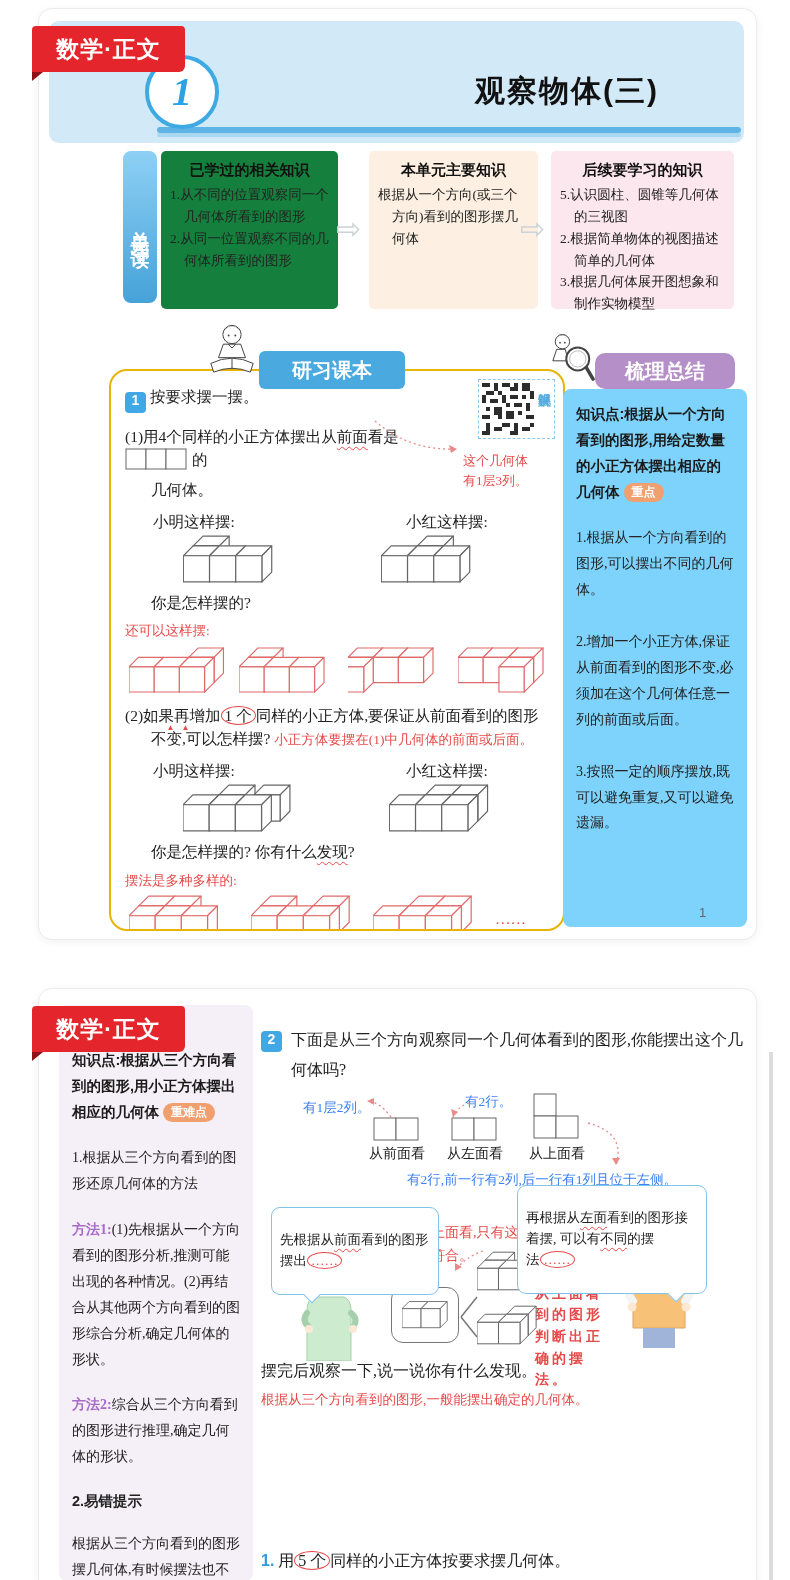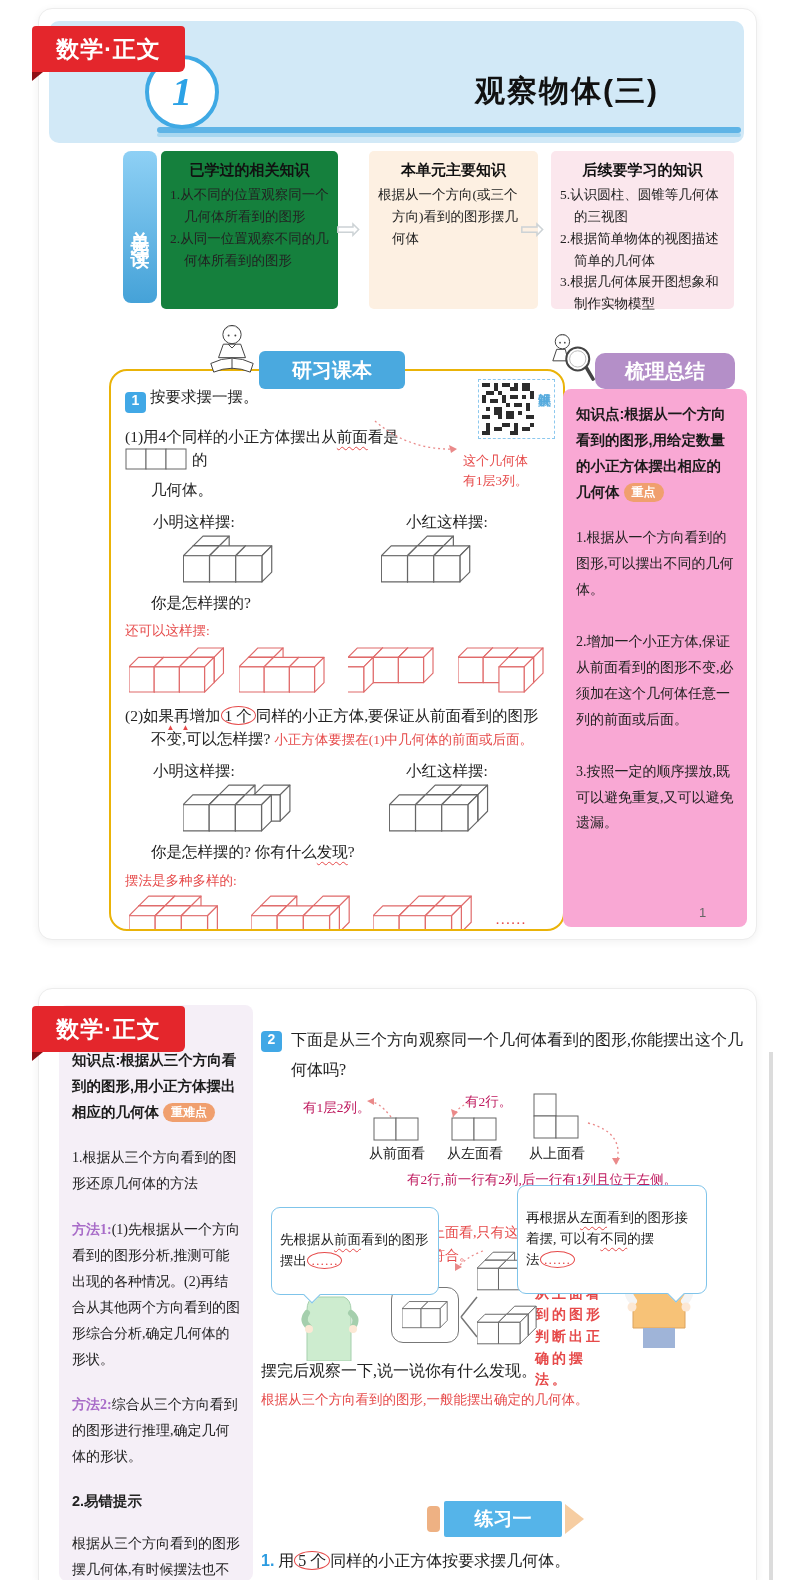--- a/index.html
+++ b/index.html
@@ -65,39 +65,39 @@
   .nrow{display:flex;margin:9px 0 2px 28px;gap:48px;}
   .nrow span:first-child{width:205px;}
   .crow{display:flex;margin:2px 0 0 58px;gap:98px;align-items:flex-end;}
   .crowr{display:flex;margin:4px 0 0 4px;gap:14px;align-items:flex-end;}
   .cf{color:#666;} .cfr{color:#e06a6a;}
   .video{position:absolute;right:8px;top:8px;border:1.5px dashed #8cc8ee;padding:3px;display:flex;gap:3px;background:#fff;}
   .vlabel{writing-mode:vertical-rl;text-orientation:upright;font:13px "Liberation Sans",sans-serif;color:#55aadd;line-height:14px;}
   .rednote{position:absolute;right:12px;top:80px;width:88px;color:#e64a4a;font-size:13px;line-height:1.5;}
 
   
-  .sidepanel{position:absolute;left:524px;top:380px;width:184px;height:538px;background:#f9a8d4;border-radius:8px;
+  .sidepanel{position:absolute;left:524px;top:380px;width:184px;height:538px;background:#7dd3fc;border-radius:8px;
              padding:12px 13px;box-sizing:border-box;}
   .sintro{font:bold 14.5px "Liberation Sans",sans-serif;line-height:1.8;color:#1a1a1a;}
   .obadge{display:inline-block;background:#f09f6e;color:#fff;border-radius:10px;
           font:bold 12px "Liberation Sans",sans-serif;padding:1px 8px;vertical-align:1px;}
   .spt{font-size:14px;line-height:1.85;margin-top:20px;color:#222;}
   .gap{margin-top:26px;}
   .pnum{position:absolute;left:660px;top:896px;font:13px "Liberation Sans",sans-serif;color:#666;}
 
   
   .sidepanel2{position:absolute;left:20px;top:16px;width:194px;height:576px;background:#f5eff7;border-radius:8px;
               padding:42px 13px 0;box-sizing:border-box;}
   .plabel{color:#a86cc8;font-weight:bold;}
   .m2h{font:bold 14.5px "Liberation Sans",sans-serif;margin-top:22px;}
   .abs{position:absolute;}
   .q2row{position:absolute;left:222px;top:36px;width:486px;font-size:16px;line-height:1.9;}
   .q2row .qnum{position:absolute;left:0;top:6px;}
   .q2row .qt{margin-left:30px;}
-  .ann{position:absolute;color:#be185d;font-size:13.5px;white-space:nowrap;}
+  .ann{position:absolute;color:#3b82f6;font-size:13.5px;white-space:nowrap;}
   .cap{position:absolute;font-size:14px;color:#222;white-space:nowrap;}
   .vfig{position:absolute;color:#666;}
   .bubble{position:absolute;border:1.5px solid #7fc4ea;border-radius:9px;background:#fff;
           font-size:13.5px;line-height:1.55;padding:22px 8px;box-sizing:border-box;z-index:4;}
   .tail{position:absolute;width:11px;height:11px;background:#fff;border-right:1.5px solid #7fc4ea;
         border-bottom:1.5px solid #7fc4ea;transform:rotate(45deg);bottom:-7px;}
   .redmid{position:absolute;left:378px;top:232px;width:110px;color:#e64a4a;font-size:14px;line-height:1.65;}
   .redcol{position:absolute;left:496px;top:272px;width:76px;color:#e64a4a;font-size:14px;line-height:1.55;
           letter-spacing:3px;font-weight:bold;}
   .diagram{position:absolute;left:352px;top:298px;width:66px;height:54px;border:1.5px solid #777;
@@ -491,25 +491,20 @@
         <polygon points="40,34 32,30 34,38"></polygon>
     </svg>
     <svg class="dar" style="position:absolute;left:408px;top:258px" width="40" height="30" viewBox="0 0 40 30">
       <path d="M36 4 Q18 10 8 24"></path>
         <polygon points="8,24 8,16 15,20"></polygon>
     </svg>
 
     <div class="after2">摆完后观察一下,说一说你有什么发现。</div>
     <div class="find2">根据从三个方向看到的图形,一般能摆出确定的几何体。</div>
 
-    <div class="banner">
-      <div class="bcap"></div>
-      <div class="bbody">练习一</div>
-      <div class="btip"></div>
-    </div>
 
     <div class="ex1">
       <span class="bluen">1.</span>
       <span>用</span><span class="circ">5 个</span><span>同样的小正方体按要求摆几何体。</span>
     </div>
   </div>
   <div class="badge" style="left:32px;top:1006px">
     <span>数学·正文</span>
   </div>
   <div class="edge"></div>

